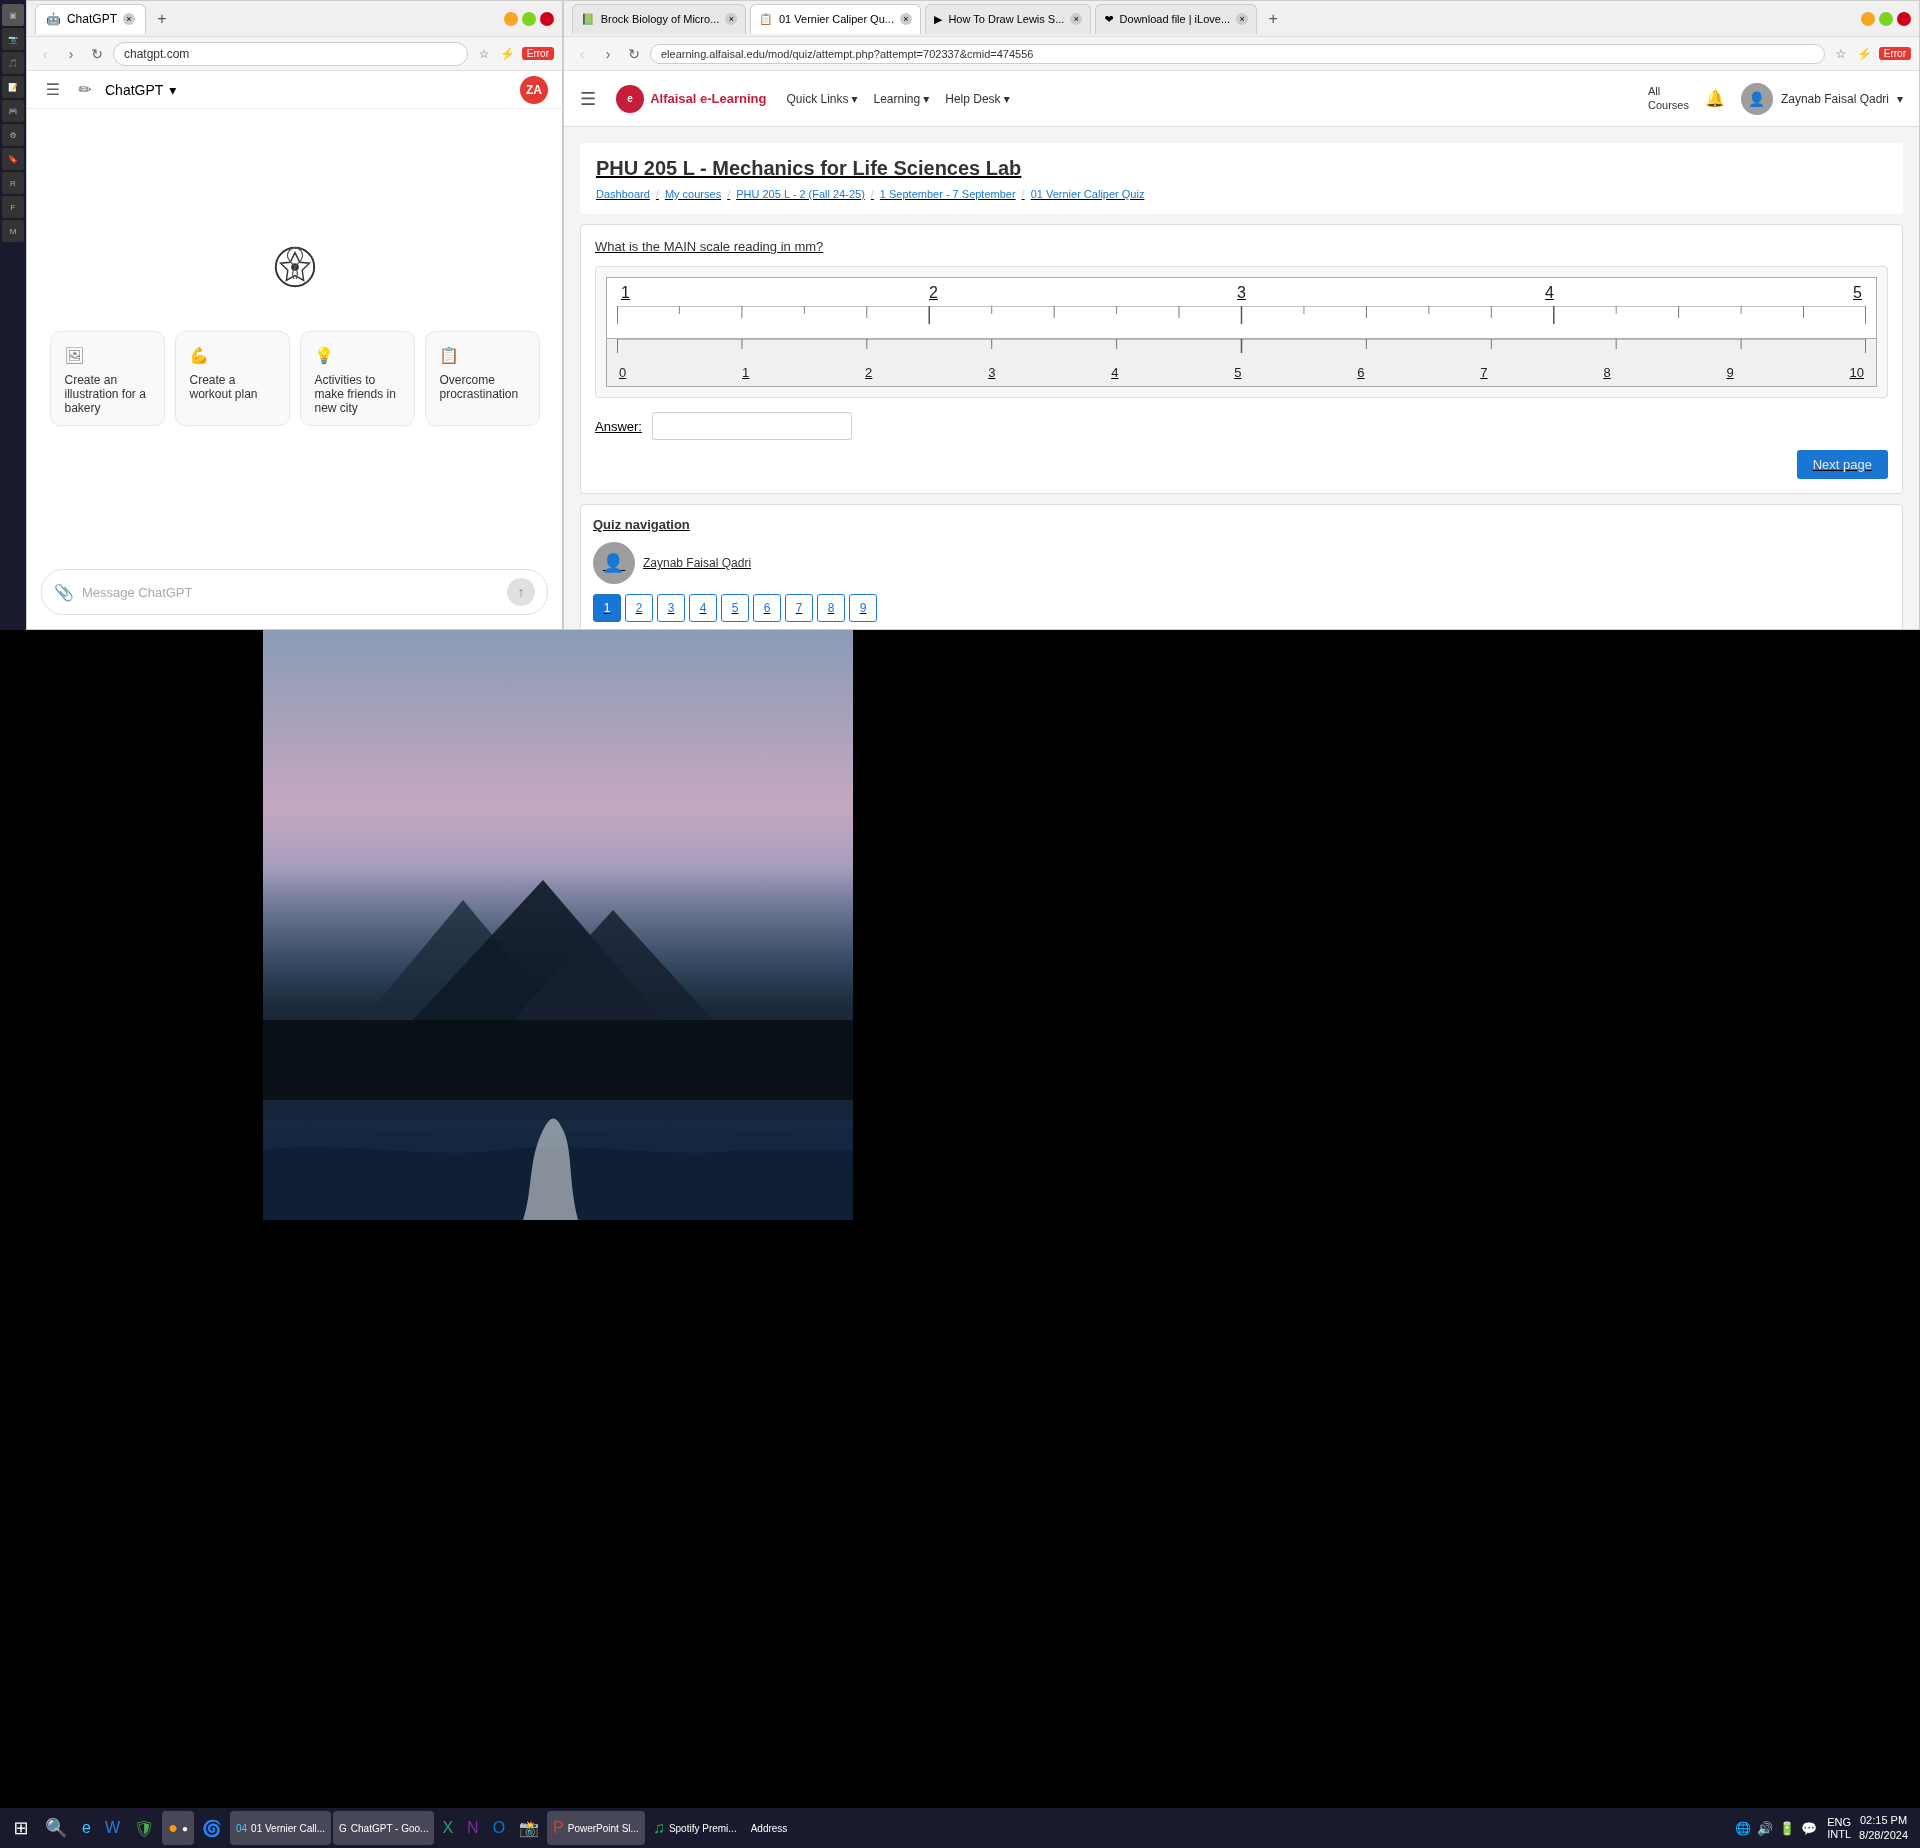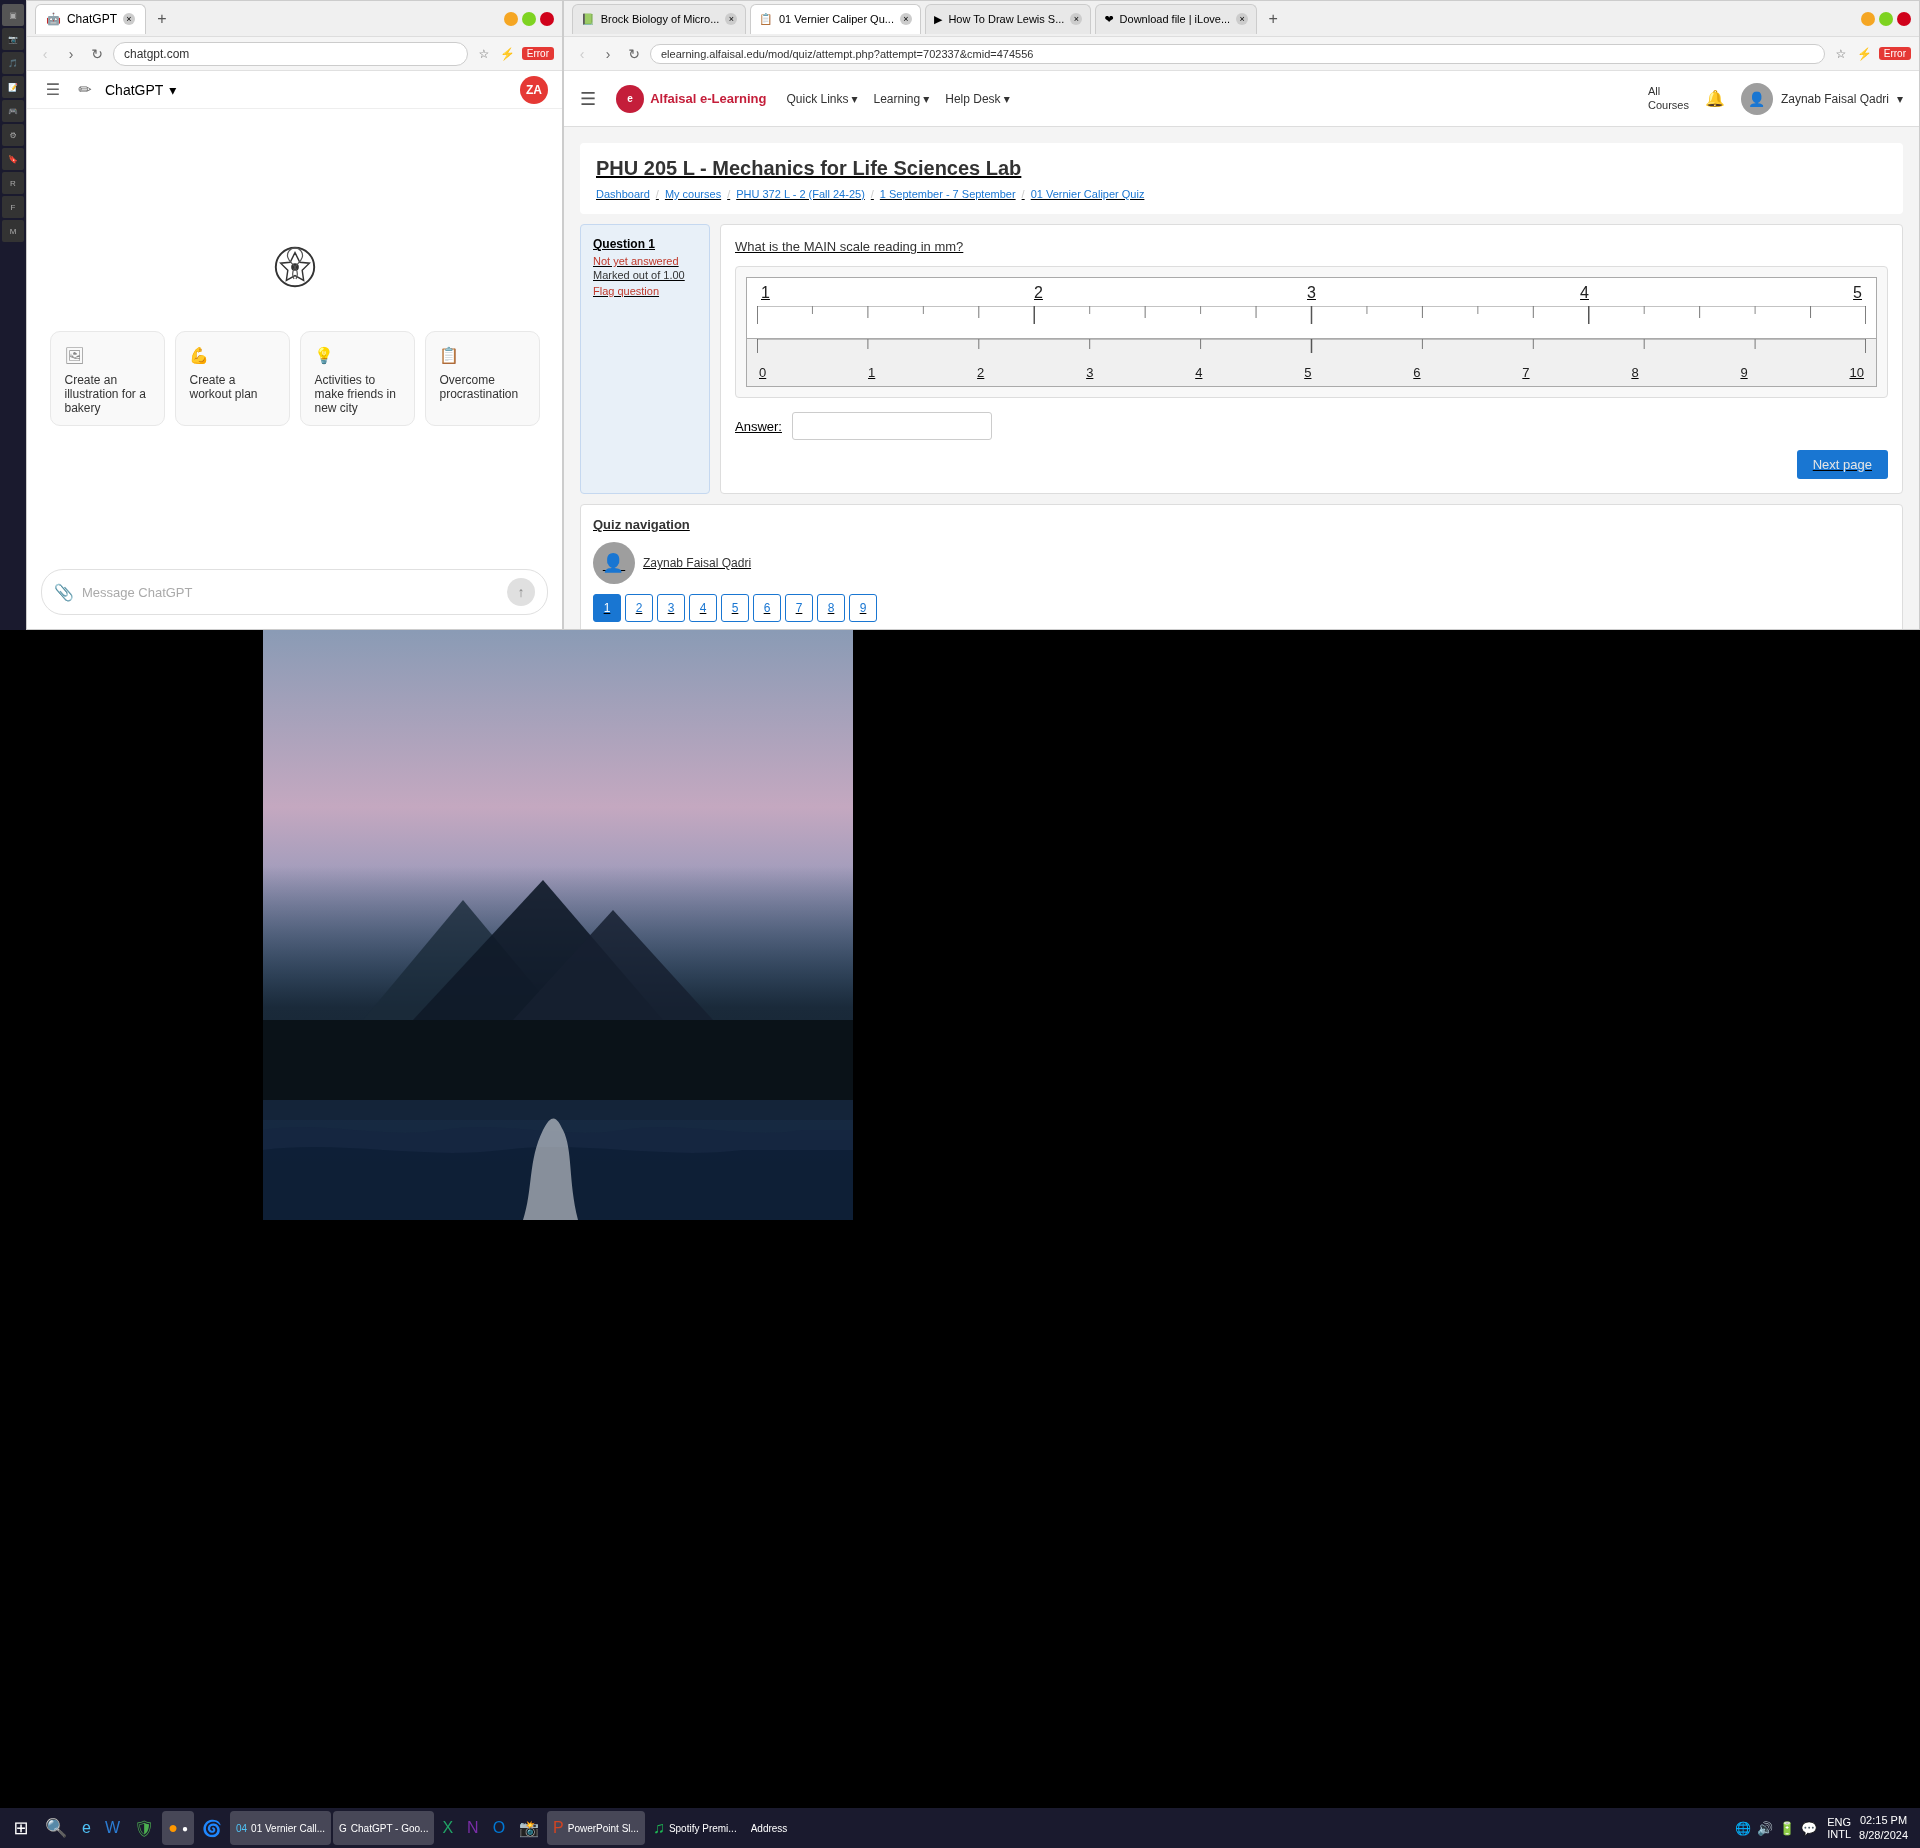--- a/index.html
+++ b/index.html
@@ -928,38 +928,30 @@
   </div>
 
   <div class="phu-content">
     <div class="phu-title-section">
       <div class="phu-title">PHU 205 L - Mechanics for Life Sciences Lab</div>
       <div class="breadcrumb">
         <span class="breadcrumb-link">Dashboard</span>
         <span class="breadcrumb-sep">/</span>
         <span class="breadcrumb-link">My courses</span>
         <span class="breadcrumb-sep">/</span>
-        <span class="breadcrumb-link">PHU 372 L - 2 (Fall 24-25)</span>
+        <span class="breadcrumb-link">PHU 205 L - 2 (Fall 24-25)</span>
         <span class="breadcrumb-sep">/</span>
         <span class="breadcrumb-link">1 September - 7 September</span>
         <span class="breadcrumb-sep">/</span>
         <span class="breadcrumb-link">01 Vernier Caliper Quiz</span>
       </div>
     </div>
 
     <div class="quiz-container">
 
-      <div class="quiz-question-panel">
-        <div class="question-num">
-          Question <span>1</span>
-        </div>
-        <div class="question-status">Not yet answered</div>
-        <div class="question-mark">Marked out of 1.00</div>
-        <div class="flag-link">Flag question</div>
-      </div>
 
       <div class="quiz-answer-panel">
         <div class="quiz-question-text">What is the MAIN scale reading in mm?</div>
 
         <div class="vernier-container">
 
           <div style="background:#fff; border:1px solid #aaa; padding: 6px 10px 0;">
             <div style="display:flex; justify-content:space-between; padding: 0 4px 4px; font-size:16px; font-weight:500; color:#222;">
               <span>1</span>
               <span>2</span>

